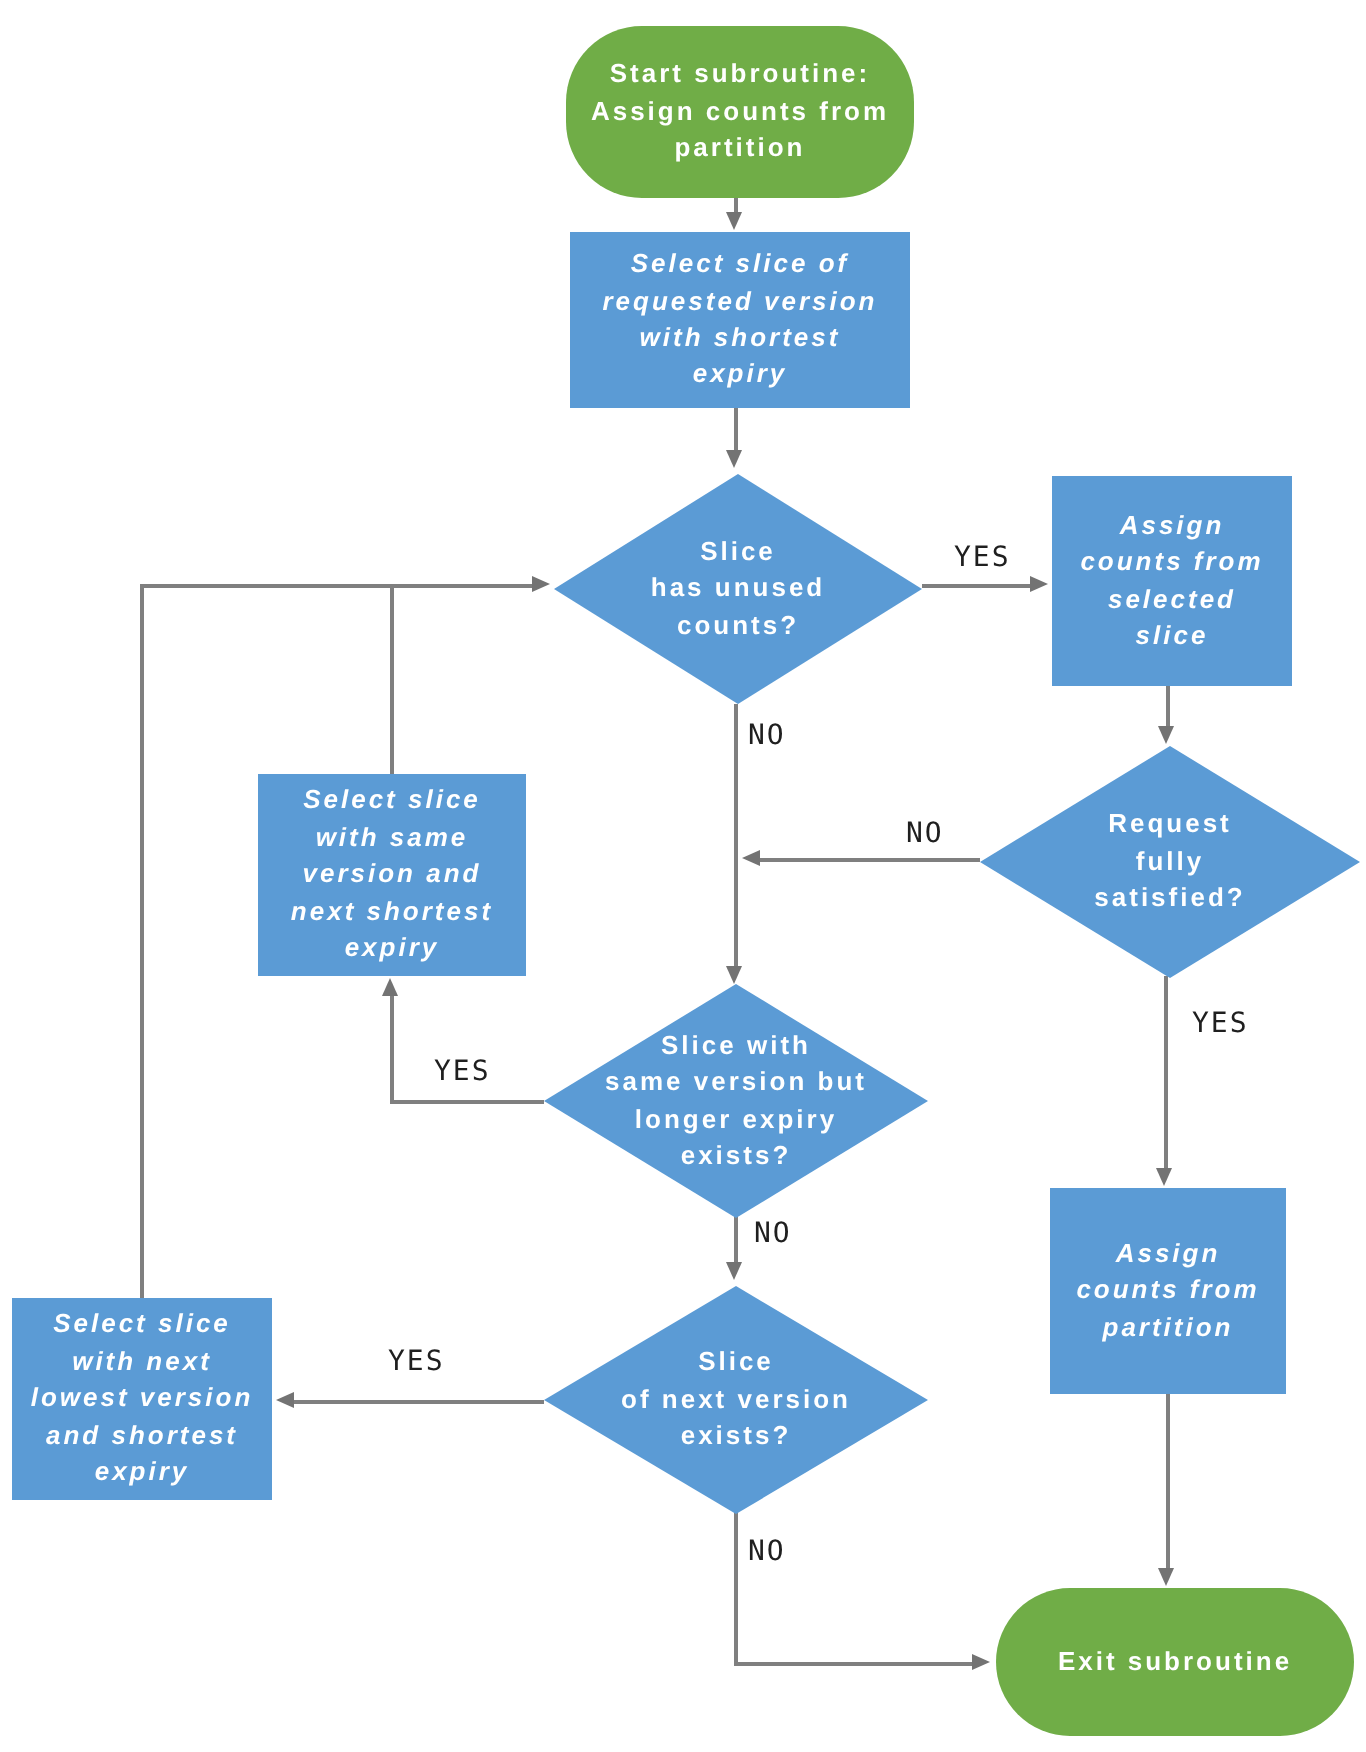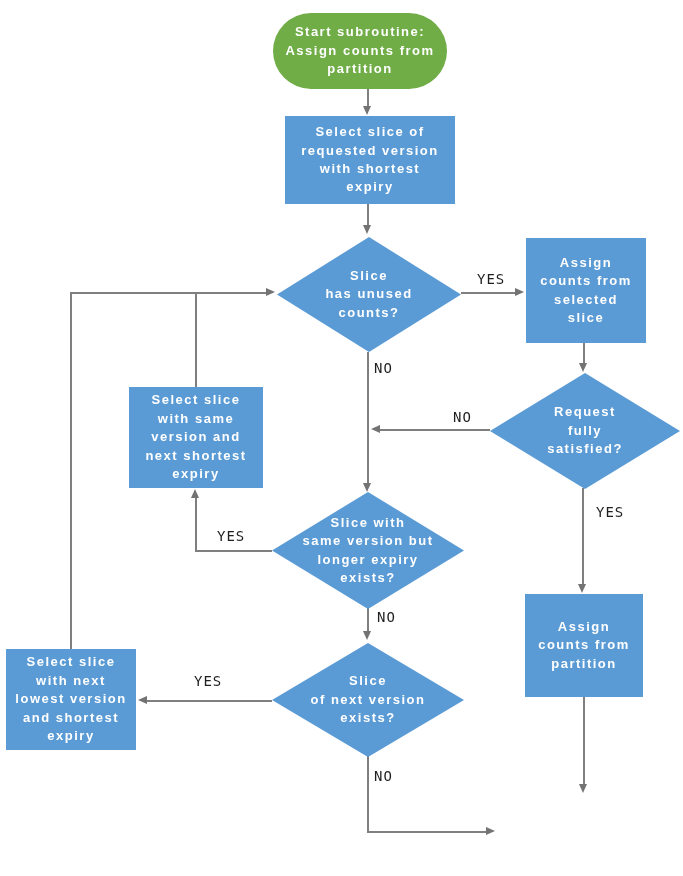--- a/index.html
+++ b/index.html
@@ -15,21 +15,21 @@
     display:flex;align-items:center;justify-content:center;
     text-align:center;
     white-space:pre-line;
     color:#ffffff;
     font-weight:bold;
     font-size:13px;
     letter-spacing:1.5px;
     line-height:1.42;
     box-sizing:border-box;
   }
-  .rect{background:var(--blue);}
+  .rect{background:var(--blue);font-style:italic;}
   .diamond{
     background:var(--blue);
     clip-path:polygon(50% 0%,100% 50%,50% 100%,0% 50%);
   }
   .stadium{background:var(--green);border-radius:38px;}
   .line{position:absolute;background:var(--line);}
   .arrow{position:absolute;width:0;height:0;}
   .arrow.down{border-left:4.5px solid transparent;border-right:4.5px solid transparent;border-top:9px solid var(--arrowhead);}
   .arrow.up{border-left:4.5px solid transparent;border-right:4.5px solid transparent;border-bottom:9px solid var(--arrowhead);}
   .arrow.right{border-top:4.5px solid transparent;border-bottom:4.5px solid transparent;border-left:9px solid var(--arrowhead);}
@@ -83,21 +83,21 @@
   <div class="line" style="left:582px;top:488px;width:2px;height:97px;"></div>
   <div class="arrow down" style="left:578px;top:584px;"></div>
 
   <div class="line" style="left:583px;top:697px;width:2px;height:88px;"></div>
   <div class="arrow down" style="left:579px;top:784px;"></div>
 
   <div class="line" style="left:367px;top:755px;width:2px;height:78px;"></div>
   <div class="line" style="left:367px;top:831px;width:120px;height:2px;"></div>
   <div class="arrow right" style="left:486px;top:827px;"></div>
 
-  <div class="node stadium" style="left:273px;top:13px;width:174px;height:76px;">Start subroutine:
+  <div class="node stadium" style="left:283px;top:13px;width:174px;height:86px;">Start subroutine:
 Assign counts from
 partition</div>
 
   <div class="node rect" style="left:285px;top:116px;width:170px;height:88px;">Select slice of
 requested version
 with shortest
 expiry</div>
 
   <div class="node diamond" style="left:277px;top:237px;width:184px;height:115px;">Slice
 has unused
@@ -130,20 +130,21 @@
   <div class="node rect" style="left:6px;top:649px;width:130px;height:101px;">Select slice
 with next
 lowest version
 and shortest
 expiry</div>
 
   <div class="node rect" style="left:525px;top:594px;width:118px;height:103px;">Assign
 counts from
 partition</div>
 
+  <div class="node stadium" style="left:498px;top:794px;width:179px;height:74px;">Exit subroutine</div>
 
   <div class="edge-label" style="left:477px;top:271px;">YES</div>
   <div class="edge-label" style="left:374px;top:360px;">NO</div>
   <div class="edge-label" style="left:453px;top:409px;">NO</div>
   <div class="edge-label" style="left:596px;top:504px;">YES</div>
   <div class="edge-label" style="left:217px;top:528px;">YES</div>
   <div class="edge-label" style="left:377px;top:609px;">NO</div>
   <div class="edge-label" style="left:194px;top:673px;">YES</div>
   <div class="edge-label" style="left:374px;top:768px;">NO</div>
 

